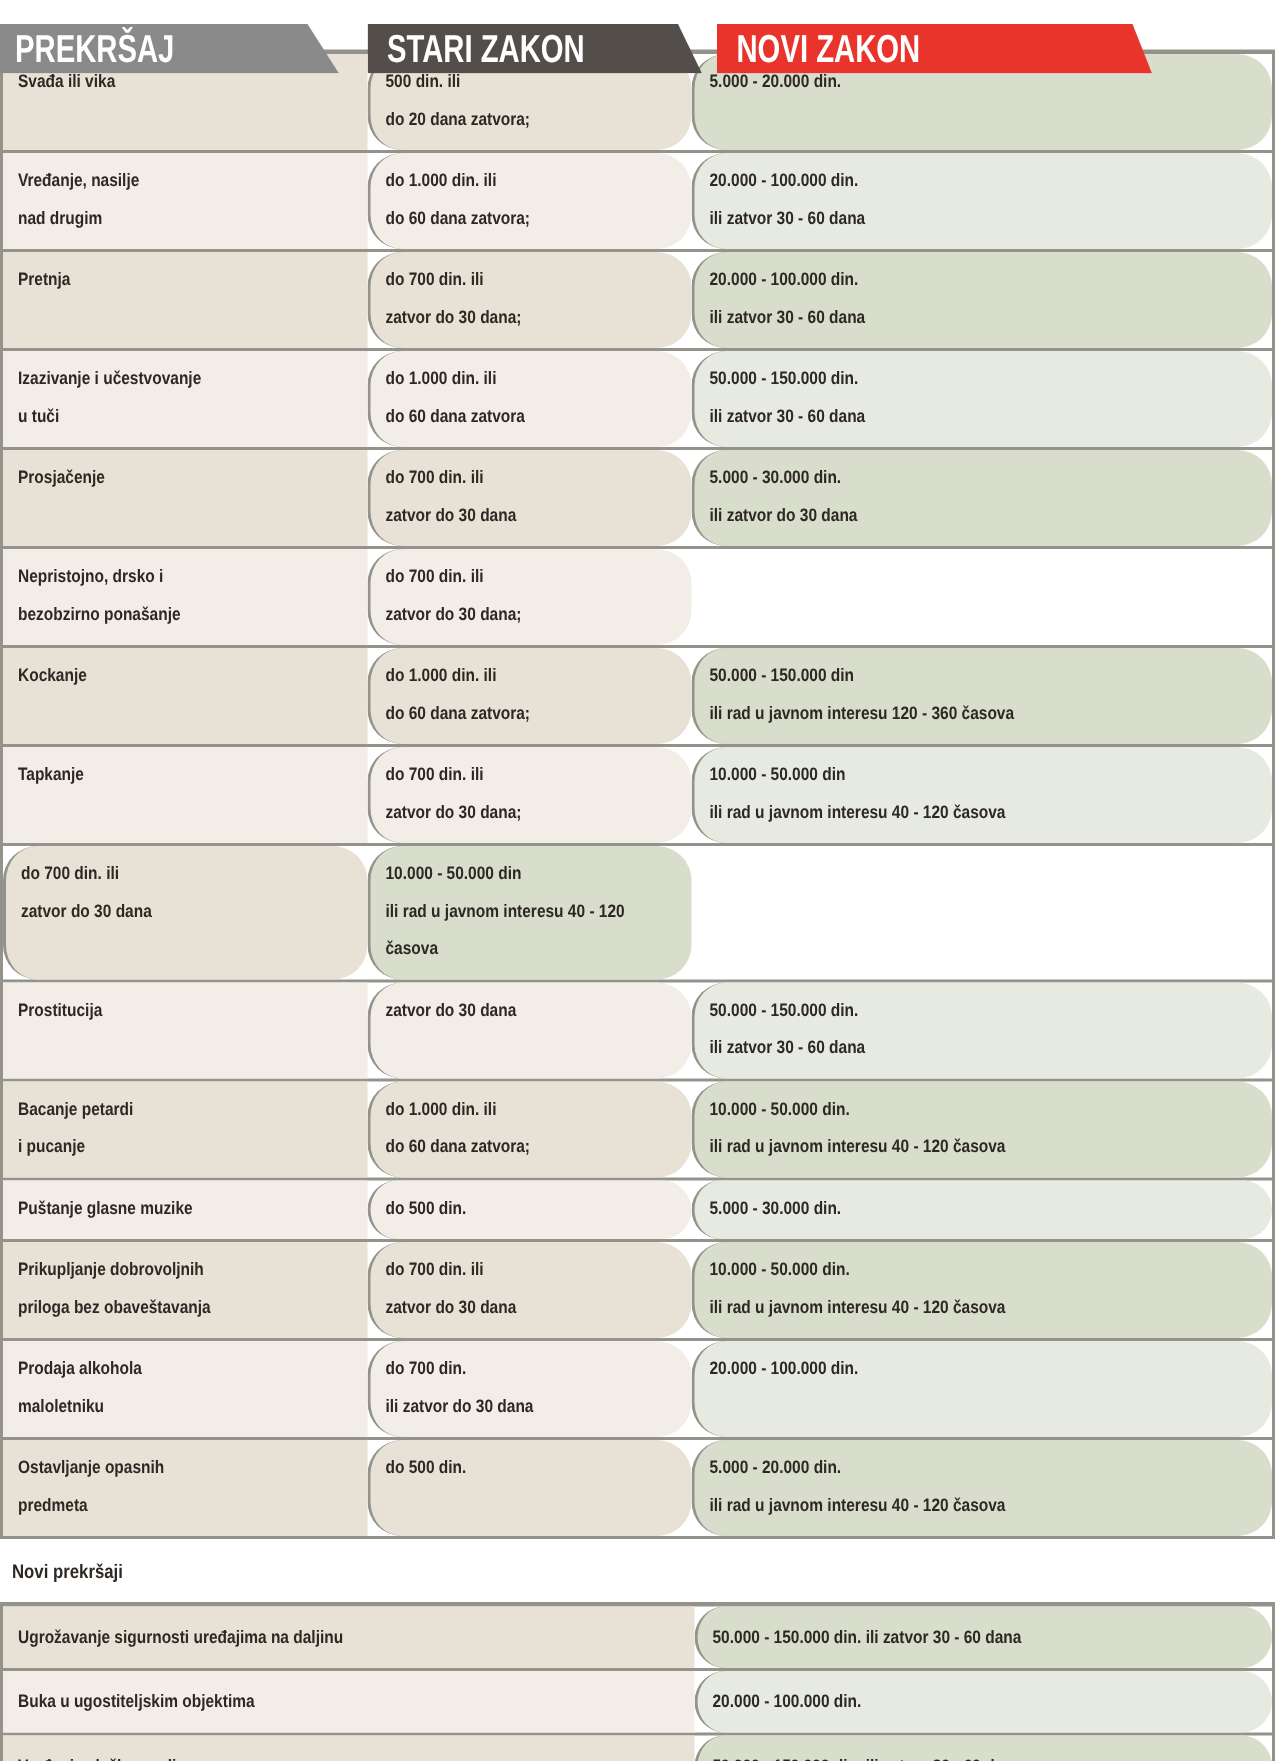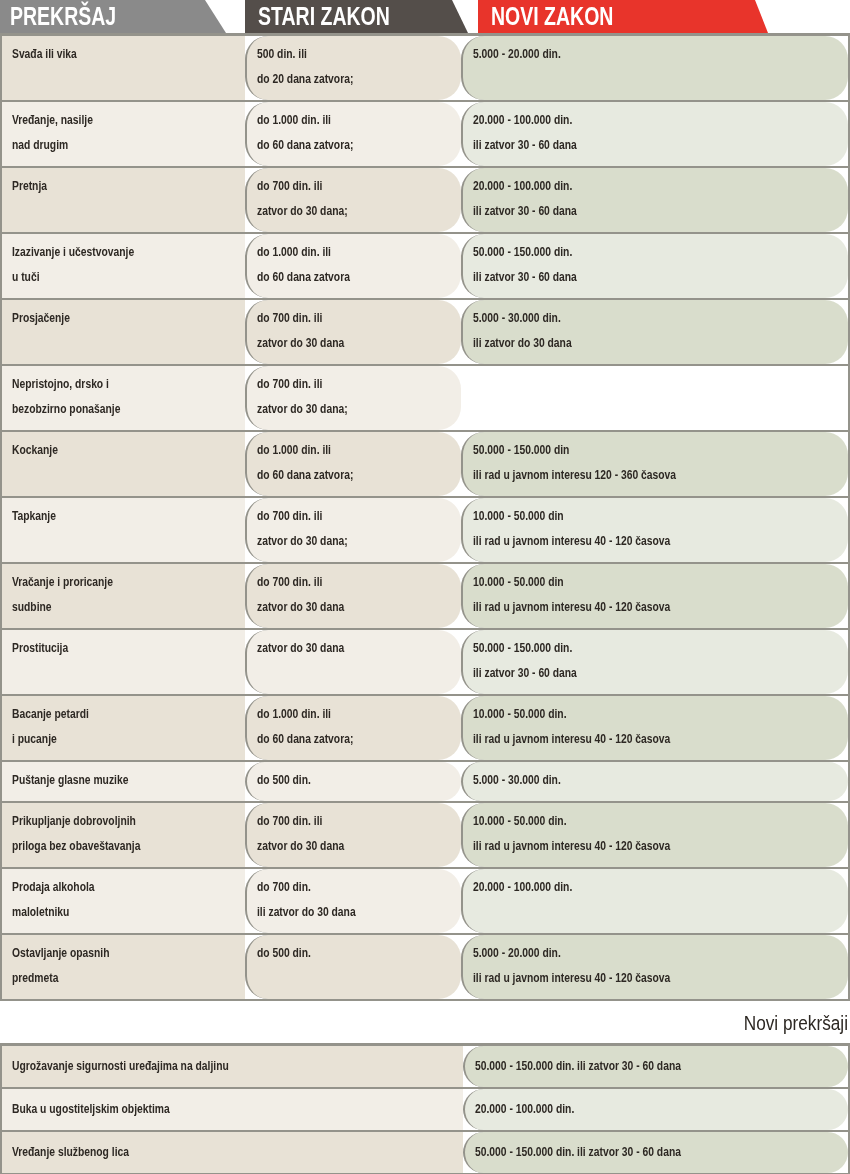--- a/index.html
+++ b/index.html
@@ -8,21 +8,21 @@
     --green-dark:#d9ddcc; --green-light:#e7eae0;
     --border:#94938b; --text:#2d2823;
   }
   html,body{margin:0;padding:0;background:#fff;}
   .wrap{
     position:relative; width:850px; min-height:1174px; box-sizing:border-box;
     font-family:"Liberation Sans", sans-serif; color:var(--text);
   }
   
   .banners{position:relative;height:33px;}
-  .banner{position:absolute;top:0;height:33px;display:flex;align-items:center;box-sizing:border-box;}
+  .banner{position:absolute;top:16px;height:33px;display:flex;align-items:center;box-sizing:border-box;}
   .banner .bt{
     color:#fff;font-weight:bold;font-size:26px;white-space:nowrap;
     transform:scaleX(.75);transform-origin:0 50%;letter-spacing:0;
   }
   .banner-1{left:0;width:226px;background:var(--banner-gray);padding-left:10px;
     clip-path:polygon(0 0,calc(100% - 21px) 0,100% 100%,0 100%);}
   .banner-2{left:245px;width:223px;background:var(--banner-dark);padding-left:13px;
     clip-path:polygon(0 0,calc(100% - 16px) 0,100% 100%,0 100%);align-items:center;}
   .banner-3{left:478px;width:290px;background:var(--banner-red);padding-left:13px;
     clip-path:polygon(0 0,calc(100% - 13px) 0,100% 100%,0 100%);}
@@ -33,21 +33,21 @@
   .tbl2 .row{grid-template-columns:461px 1fr;}
   .cell{padding:6px 10px 8px;font-size:12px;font-weight:bold;line-height:25px;box-sizing:border-box;}
   .tbl2 .cell{padding:8px 10px;}
   .c2,.c3,.tbl2 .cR{border-left:2px solid var(--border);border-radius:23px;}
   .row.dark .c1,.row.dark .c2,.row.dark .cL{background:var(--beige-dark);}
   .row.light .c1,.row.light .c2,.row.light .cL{background:var(--beige-light);}
   .row.dark .c3,.row.dark .cR{background:var(--green-dark);}
   .row.light .c3,.row.light .cR{background:var(--green-light);}
   .ct{display:block;width:116%;transform:scaleX(.86);transform-origin:0 0;white-space:pre-line;}
   
-  .section-label{margin:9px 0 7px 8px;font-size:20px;font-weight:normal;line-height:26px;text-align:right;}
+  .section-label{margin:9px 0 7px 8px;font-size:13px;font-weight:bold;line-height:26px;}
   .section-label .ct{width:116%;}
 </style>
 </head>
 <body>
 
 <div class="wrap">
 
   <div class="banners">
     <div class="banner banner-1">
       <span class="bt">PREKRŠAJ</span>
@@ -165,24 +165,20 @@
           <span class="ct">do 700 din. ili
 zatvor do 30 dana;</span>
         </div>
     <div class="cell c3">
           <span class="ct">10.000 - 50.000 din
 ili rad u javnom interesu 40 - 120 časova</span>
         </div>
   </div>
 
   <div class="row dark">
-    <div class="cell c1">
-          <span class="ct">Vračanje i proricanje
-sudbine</span>
-        </div>
     <div class="cell c2">
           <span class="ct">do 700 din. ili
 zatvor do 30 dana</span>
         </div>
     <div class="cell c3">
           <span class="ct">10.000 - 50.000 din
 ili rad u javnom interesu 40 - 120 časova</span>
         </div>
   </div>
 

